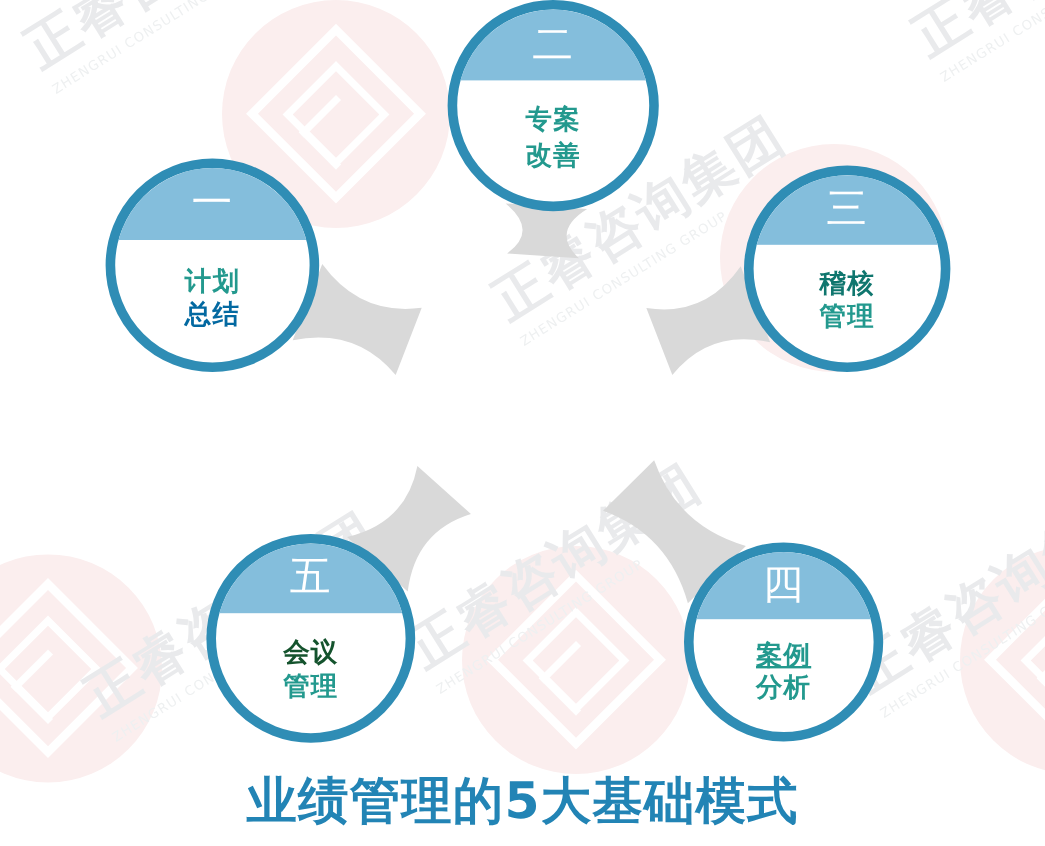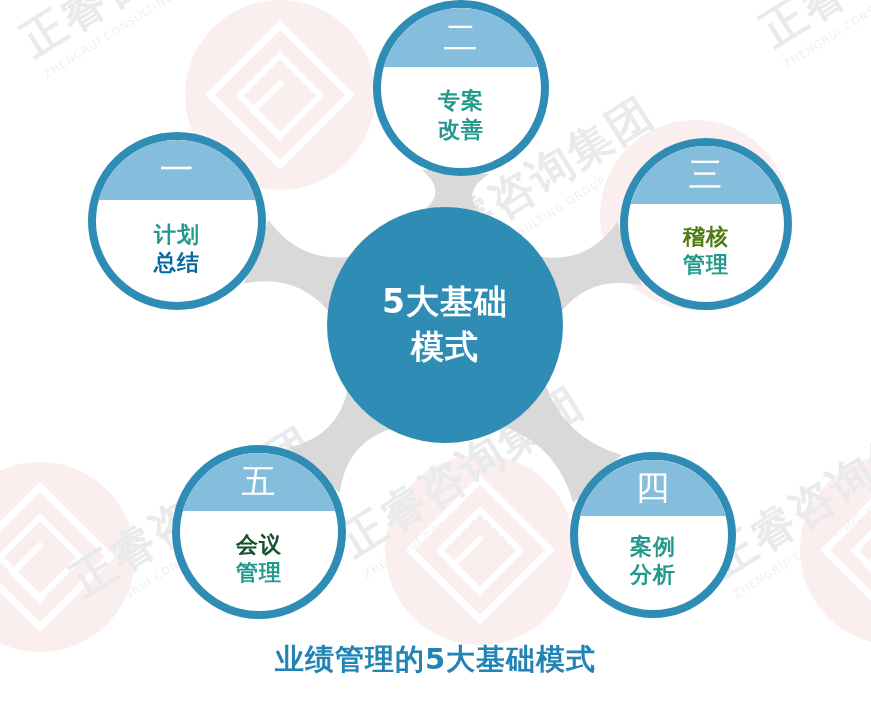--- a/index.html
+++ b/index.html
@@ -160,21 +160,21 @@
   }
 
   
   .caption {
     position: absolute;
     left: 0;
     right: 0;
     text-align: center;
     color: #2284b5;
     font-weight: 700;
-    font-size: 29px;
+    font-size: 42px;
     letter-spacing: 1px;
     z-index: 5;
   }
 </style>
 </head>
 <body>
 
 <div id="stage">
 
   <div class="wm-layer" id="wm-layer">
@@ -202,24 +202,20 @@
     </div>
 
   <svg id="connectors" width="871" height="705">
       <path d="M 351.43949832659877 256.5132675139083 Q 300.22328843752985 263.4547138387934 268.5429120329129 220.05382003066757 L 243.94223283026963 283.44787797594057 Q 296.60554149596464 272.7773694189806 329.7330166772077 312.44920099503156 Z" fill="#d9d9d9"></path>
       <path d="M 482.47587710305567 215.27507741922682 Q 458.9316457917552 192.86858121099817 489.26477632778204 174.09937525406585 L 421.41920955707377 169.5190838265075 Q 448.95435656076876 192.1950089422396 422.6121417171366 211.23364380667533 Z" fill="#d9d9d9"></path>
       <path d="M 560.2787881572499 312.5580949611449 Q 591.2935727374324 273.7496266346469 641.796625577786 285.3019307428485 L 617.2558433242373 221.88466175100453 Q 587.6846341707342 264.42355766525804 538.6251567570598 256.6016811448119 Z" fill="#d9d9d9"></path>
       <path d="M 502.50167124414867 425.68543988149355 Q 557.0588950872889 445.2415291218457 573.2500944594568 502.79825212392285 L 621.5628660154961 454.94560220175066 Q 564.1637144337653 438.2043747215263 545.1305873230068 383.4625134795769 Z" fill="#d9d9d9"></path>
       <path d="M 347.82778186766706 388.2578850677313 Q 338.58950084794515 435.94368944091144 289.18440323613623 447.537571658883 L 339.7648389446903 492.98665881729386 Q 346.0278002168502 442.627378728913 392.4575780810971 428.36002079574087 Z" fill="#d9d9d9"></path>
     </svg>
 
-  <div class="hub" id="hub" style="left: 327px; top: 207px; width: 236px; height: 236px; background: rgb(47, 141, 181);">
-    <div class="hub-line">5大基础</div>
-    <div class="hub-line">模式</div>
-  </div>
 
   <div class="node" id="node-0" style="left: 88px; top: 132px; width: 178px; height: 178px; border-color: rgb(47, 141, 181);">
     <div class="node-cap" style="background: rgb(132, 190, 220);">
       <span class="cap-num">一</span>
     </div>
     <div class="node-body">
       <div class="body-line" style="color: rgb(35, 153, 142); font-family: Liberation Serif, serif;">计划</div>
       <div class="body-line" style="color: #0369a1;">总结</div>
     </div>
   </div>
@@ -232,32 +228,32 @@
       <div class="body-line" style="color: rgb(35, 153, 142);">专案</div>
       <div class="body-line" style="color: rgb(35, 153, 142); font-family: Liberation Serif, serif;">改善</div>
     </div>
   </div>
 
   <div class="node" id="node-2" style="left: 620px; top: 138px; width: 172px; height: 172px; border-color: rgb(47, 141, 181);">
     <div class="node-cap" style="background: rgb(132, 190, 220);">
       <span class="cap-num">三</span>
     </div>
     <div class="node-body">
-      <div class="body-line" style="color: #4d7c0f;">稽核</div>
+      <div class="body-line" style="color: #0f766e;">稽核</div>
       <div class="body-line" style="color: rgb(35, 153, 142);">管理</div>
     </div>
   </div>
 
   <div class="node" id="node-3" style="left: 570px; top: 452px; width: 166px; height: 166px; border-color: rgb(47, 141, 181);">
     <div class="node-cap" style="background: rgb(132, 190, 220);">
       <span class="cap-num">四</span>
     </div>
     <div class="node-body">
-      <div class="body-line" style="color: rgb(35, 153, 142);">案例</div>
-      <div class="body-line" style="color: rgb(35, 153, 142);">分析</div>
+      <div class="body-line" style="color: rgb(35, 153, 142); text-decoration: underline;">案例</div>
+      <div class="body-line" style="color: rgb(35, 153, 142); font-family: Liberation Mono, monospace;">分析</div>
     </div>
   </div>
 
   <div class="node" id="node-4" style="left: 172px; top: 445px; width: 174px; height: 174px; border-color: rgb(47, 141, 181);">
     <div class="node-cap" style="background: rgb(132, 190, 220);">
       <span class="cap-num">五</span>
     </div>
     <div class="node-body">
       <div class="body-line" style="color: #14532d;">会议</div>
       <div class="body-line" style="color: rgb(35, 153, 142);">管理</div>

